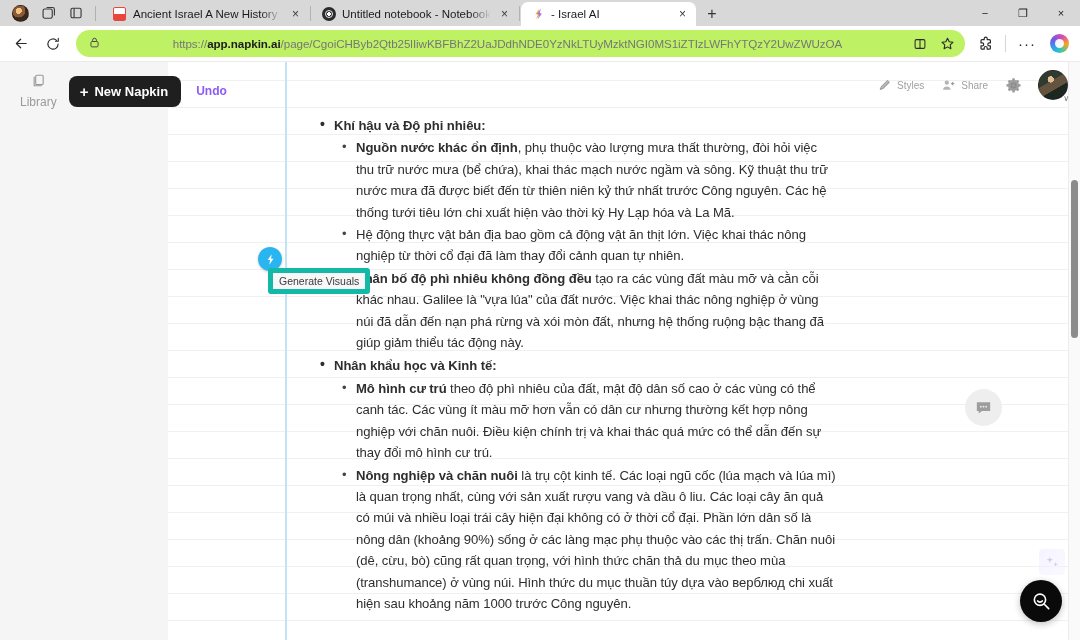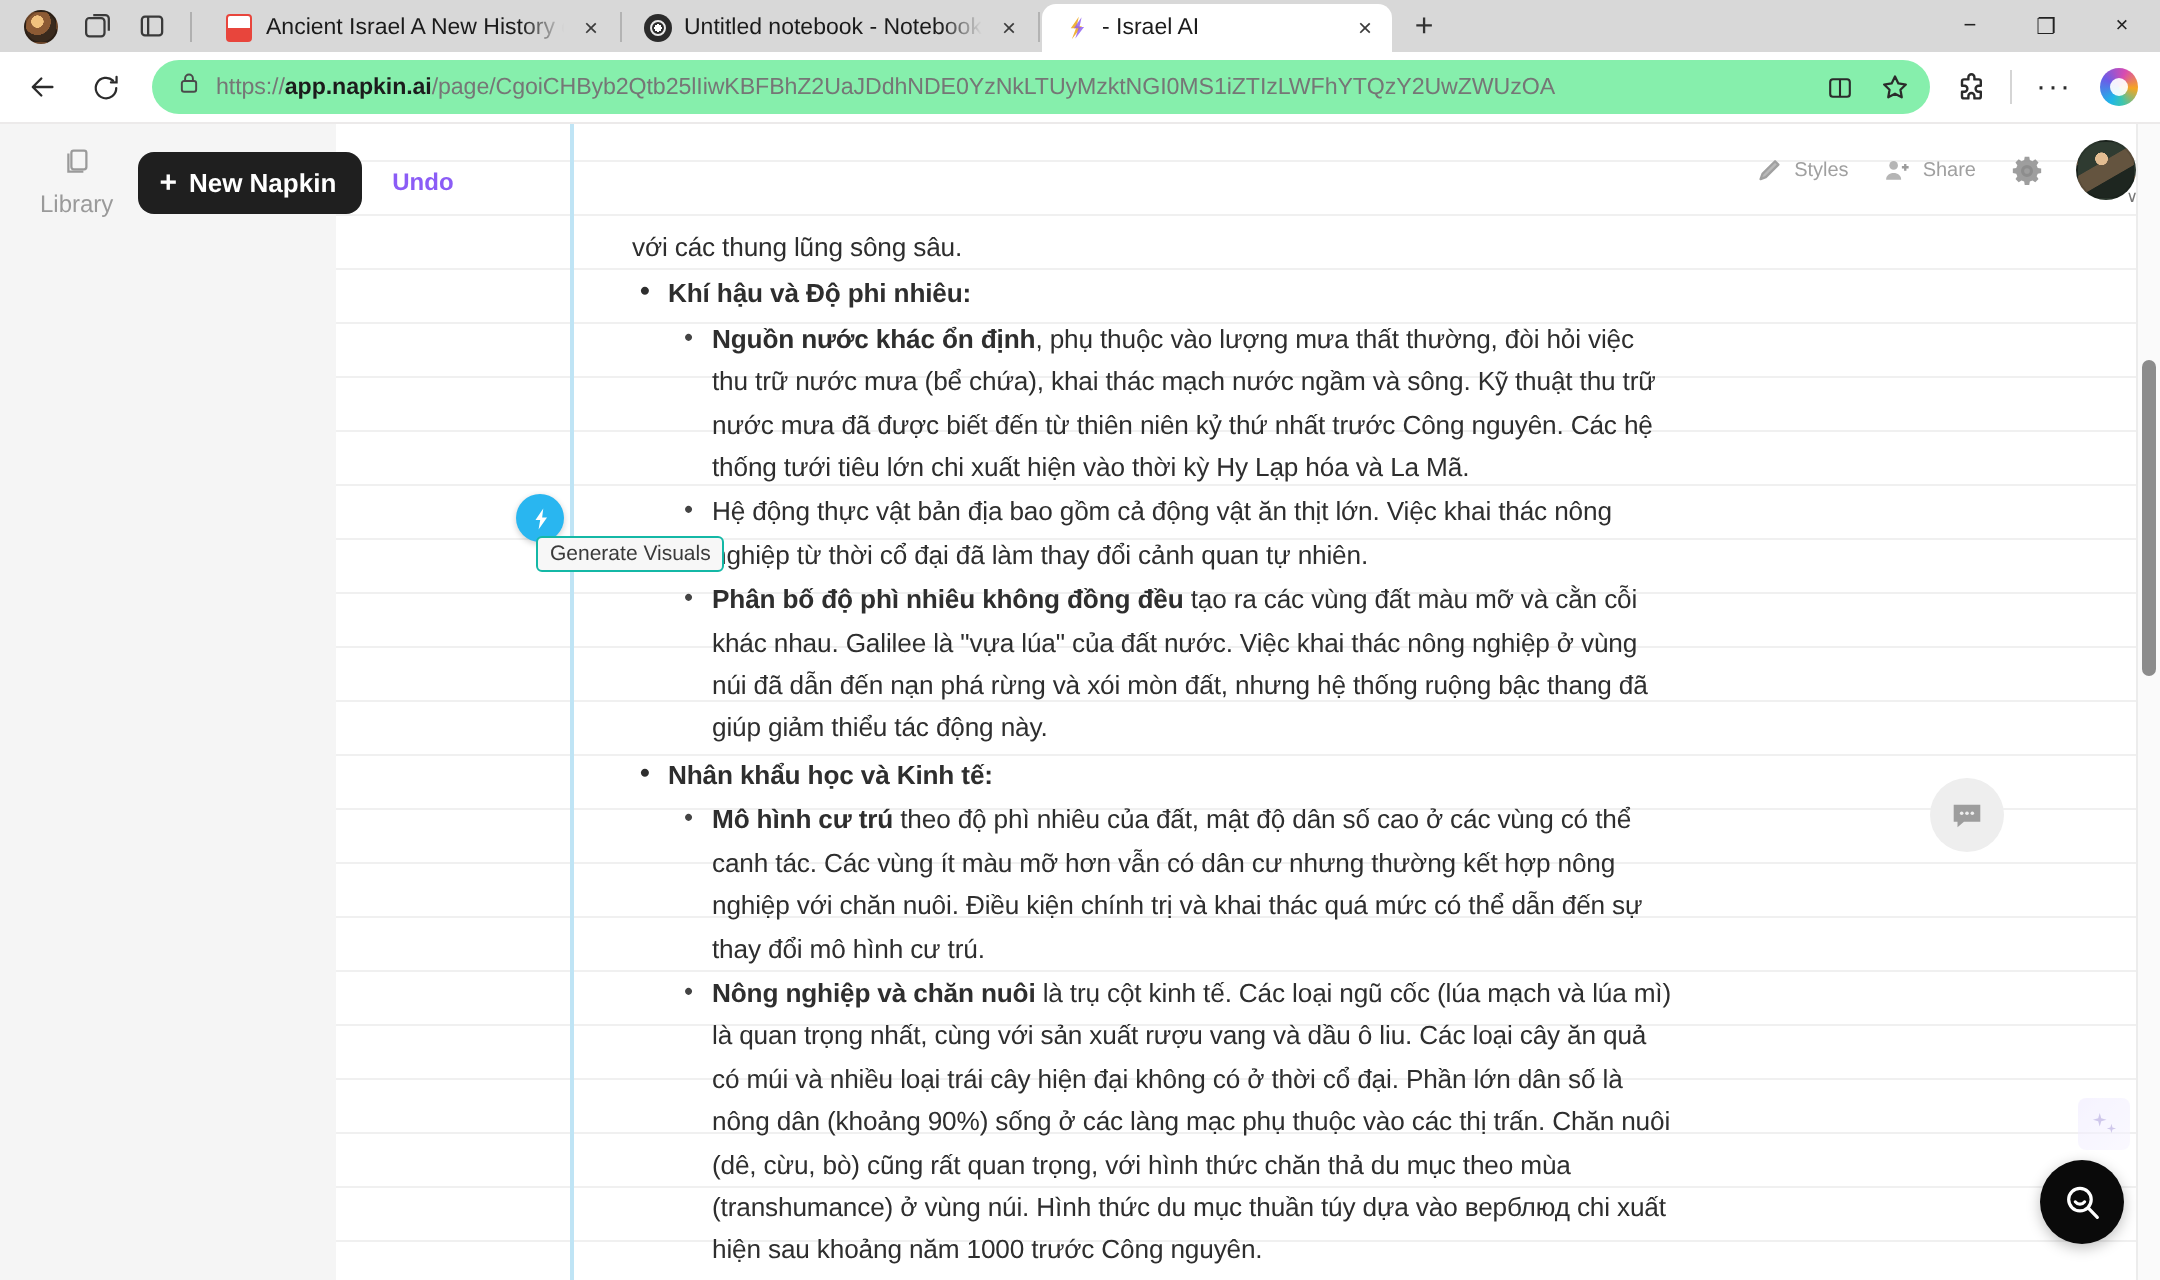--- a/index.html
+++ b/index.html
@@ -70,23 +70,23 @@
         font-size: 11px; color: #222; cursor: pointer; }
 
   .toolbar {
     height: 36px; background: #ffffff; display: flex; align-items: center;
     padding: 0 6px; gap: 2px; flex: 0 0 36px; border-bottom: 1px solid #eceaea;
   }
   .tbtn { width: 30px; height: 28px; display: flex; align-items: center; justify-content: center;
           border-radius: 5px; cursor: pointer; color: #2b2b2b; }
 
   .omnibox {
-    flex: 1; height: 27px; background: #86efac; border-radius: 14px;
+    flex: 1; height: 27px; background: #bef264; border-radius: 14px;
     display: flex; align-items: center; padding: 0 4px 0 11px; margin: 0 6px;
-    border: 1px solid transparent; cursor: text;
+    border: 1px solid transparent; cursor: text; text-align: center;
   }
   .url { flex: 1; font-size: 11.6px; color: #767676; white-space: nowrap; overflow: hidden;
          padding-left: 7px; letter-spacing: -.05px; }
   .url b { color: #1c1c1c; font-weight: 600; }
   .omni-right { display: flex; align-items: center; gap: 1px; }
   .omni-btn { width: 26px; height: 24px; display: flex; align-items: center; justify-content: center;
               border-radius: 5px; cursor: pointer; color: #2b2b2b; }
   .tb-sep { width: 1px; height: 17px; background: #d5d5d5; margin: 0 4px; }
   .copilot {
     width: 19px; height: 19px; border-radius: 50%;
@@ -147,21 +147,21 @@
   ul.lvl2 > li { position: relative; padding-left: 22px; margin-top: 1px; }
   ul.lvl2 > li::before { content: "•"; position: absolute; left: 8px; top: -1px; font-size: 13px; color: #444; }
   .doc b { font-weight: 700; }
 
   .gen-visuals-btn {
     position: absolute; left: 258px; top: 185px; width: 24px; height: 24px; border-radius: 50%;
     background: #29b6f0; display: flex; align-items: center; justify-content: center;
     z-index: 40; cursor: pointer; box-shadow: 0 1px 3px rgba(0,0,0,.2);
   }
   .tooltip {
-    position: absolute; left: 268px; top: 206px; background: #f7f7f7; border: 1px solid #14b8a6;
+    position: absolute; left: 268px; top: 206px; background: #f7f7f7; border: 5px solid #14b8a6;
     border-radius: 3px; padding: 2px 6px; font-size: 10.5px; color: #3a3a3a; z-index: 41;
     white-space: nowrap;
   }
 
   .chat-bubble {
     position: absolute; right: 78px; top: 327px; width: 37px; height: 37px; border-radius: 50%;
     background: #eeeeee; display: flex; align-items: center; justify-content: center;
     cursor: pointer; z-index: 35;
   }
   .ghost-icon {
@@ -293,21 +293,20 @@
 
   <div class="app">
 
     <div class="sidebar-pane"></div>
 
     <div class="page">
       <div class="ruled"></div>
       <div class="margin-line"></div>
 
       <div class="doc">
-        <p>với các thung lũng sông sâu.</p>
 
         <ul class="lvl1">
           <li>
             <span>Khí hậu và Độ phi nhiêu:</span>
             <ul class="lvl2">
               <li><b>Nguồn nước khác ổn định</b><span>, phụ thuộc vào lượng mưa thất thường, đòi hỏi việc thu trữ nước mưa (bể chứa), khai thác mạch nước ngầm và sông. Kỹ thuật thu trữ nước mưa đã được biết đến từ thiên niên kỷ thứ nhất trước Công nguyên. Các hệ thống tưới tiêu lớn chi xuất hiện vào thời kỳ Hy Lạp hóa và La Mã.</span></li>
               <li><span>Hệ động thực vật bản địa bao gồm cả động vật ăn thịt lớn. Việc khai thác nông nghiệp từ thời cổ đại đã làm thay đổi cảnh quan tự nhiên.</span></li>
               <li><b>Phân bố độ phì nhiêu không đồng đều</b><span> tạo ra các vùng đất màu mỡ và cằn cỗi khác nhau. Galilee là "vựa lúa" của đất nước. Việc khai thác nông nghiệp ở vùng núi đã dẫn đến nạn phá rừng và xói mòn đất, nhưng hệ thống ruộng bậc thang đã giúp giảm thiểu tác động này.</span></li>
             </ul>
           </li>

